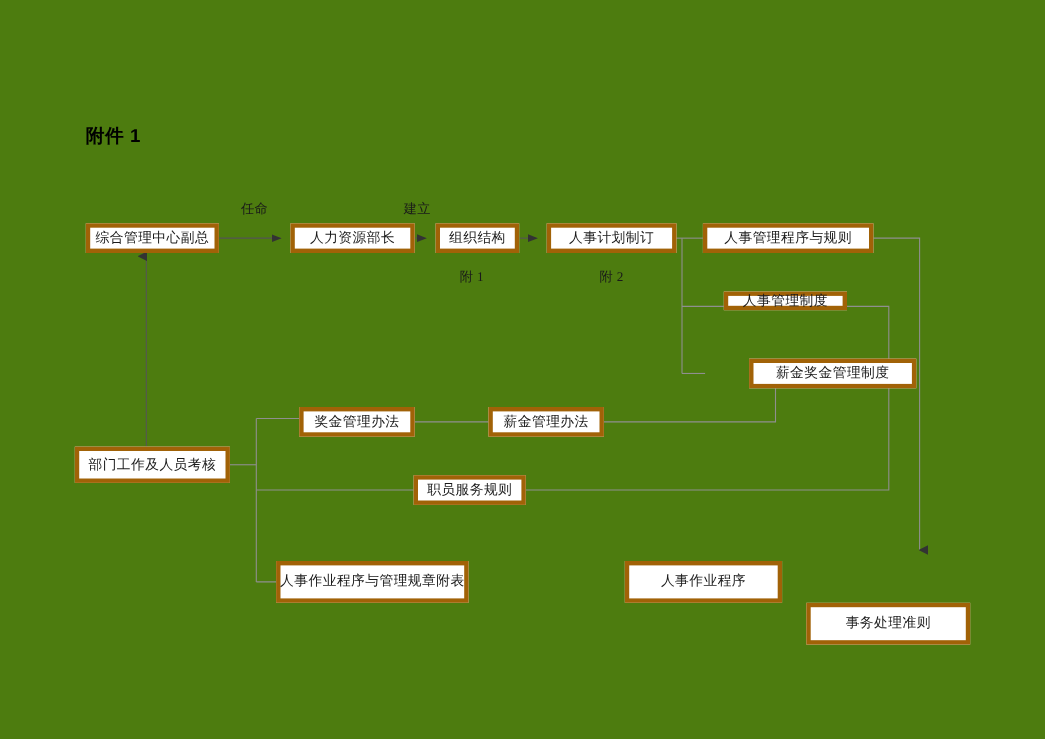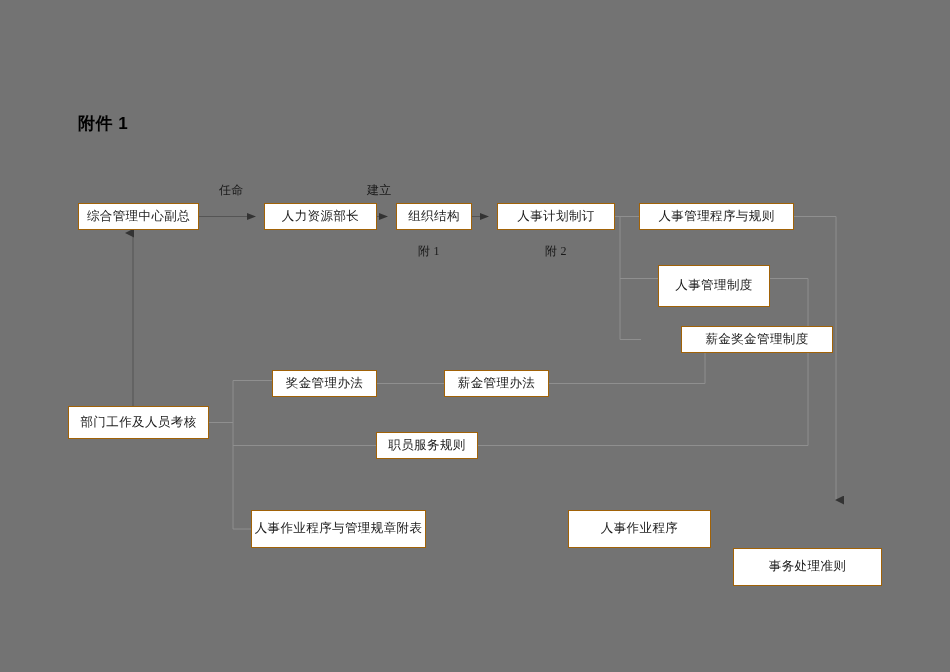--- a/index.html
+++ b/index.html
@@ -9,38 +9,38 @@
     background: #ffffff;
   }
   body {
     font-family: "Liberation Serif", "DejaVu Serif", serif;
     color: #000000;
   }
   #page {
     position: relative;
     width: 950px;
     height: 672px;
-    background: #737373;
+    background: #4d7c0f;
     overflow: hidden;
   }
   #doc-title {
     position: absolute;
     left: 78px;
     top: 112px;
     font-family: "Liberation Sans", "DejaVu Sans", sans-serif;
     font-size: 17px;
     font-weight: bold;
     letter-spacing: 0.5px;
     color: #000000;
     white-space: nowrap;
   }
   .node {
     position: absolute;
     box-sizing: border-box;
-    border: 1px solid #a16207;
+    border: 4px solid #a16207;
     background: #ffffff;
     display: flex;
     align-items: center;
     justify-content: center;
     font-size: 12.5px;
     line-height: 1.1;
     color: #1a1a1a;
     white-space: nowrap;
     letter-spacing: 0.4px;
     z-index: 3;
@@ -141,21 +141,21 @@
   <div class="node" style="left:78px;  top:203px; width:121px; height:27px;">综合管理中心副总</div>
 
   <div class="node" style="left:264px; top:203px; width:113px; height:27px;">人力资源部长</div>
 
   <div class="node" style="left:396px; top:203px; width:76px;  height:27px;">组织结构</div>
 
   <div class="node" style="left:497px; top:203px; width:118px; height:27px;">人事计划制订</div>
 
   <div class="node" style="left:639px; top:203px; width:155px; height:27px;">人事管理程序与规则</div>
 
-  <div class="node" style="left:658px; top:265px; width:112px; height:42px;">人事管理制度</div>
+  <div class="node" style="left:658px; top:265px; width:112px; height:17px;">人事管理制度</div>
 
   <div class="node" style="left:641px; top:326px; width:152px; height:27px;margin-left:40px;">薪金奖金管理制度</div>
 
   <div class="node" style="left:68px;  top:406px; width:141px; height:33px;">部门工作及人员考核</div>
 
   <div class="node" style="left:272px; top:370px; width:105px; height:27px;">奖金管理办法</div>
 
   <div class="node" style="left:444px; top:370px; width:105px; height:27px;">薪金管理办法</div>
 
   <div class="node" style="left:376px; top:432px; width:102px; height:27px;">职员服务规则</div>

